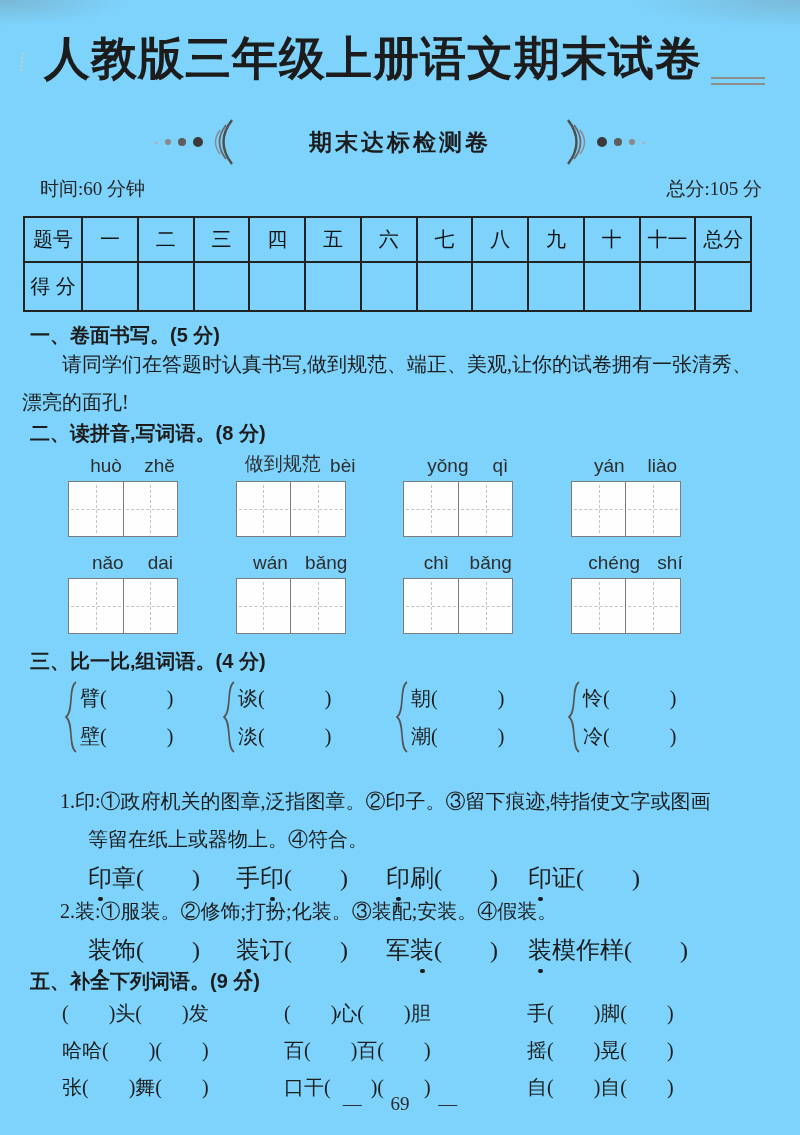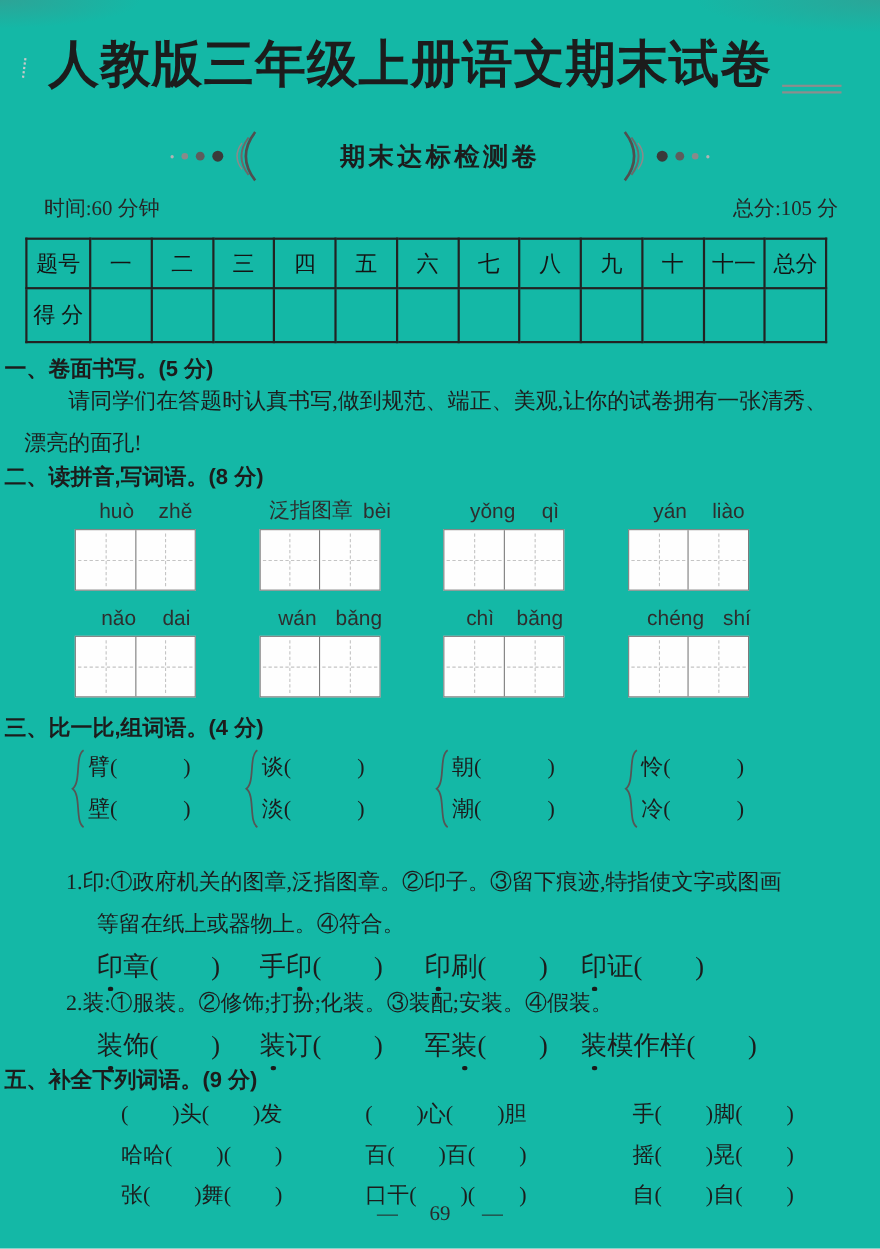--- a/index.html
+++ b/index.html
@@ -1,16 +1,16 @@
 <!DOCTYPE html>
 <html><head>
 <meta charset="utf-8">
 <style>
   html,body{margin:0;padding:0;background:#e8e8e8;}
-  .page{position:relative;width:800px;height:1135px;background:#14b8a6;overflow:hidden;
+  .page{position:relative;width:800px;height:1135px;background:#7dd3fc;overflow:hidden;
         font-family:"Liberation Serif","DejaVu Serif",serif;color:#1c1c1c;}
   .hei{font-family:"Liberation Sans","DejaVu Sans",sans-serif;}
 
   .shade-tl{position:absolute;top:0;left:0;width:130px;height:26px;
     background:radial-gradient(ellipse at top left, rgba(110,110,110,.28), transparent 70%);}
   .shade-tr{position:absolute;top:0;right:0;width:170px;height:30px;
     background:radial-gradient(ellipse at top right, rgba(110,110,110,.25), transparent 70%);}
   .faint-mark{position:absolute;left:21px;top:53px;width:4px;height:18px;
     border-left:2px dotted #c9c9c9;transform:rotate(7deg);}
 
@@ -31,21 +31,21 @@
   .subtitle-text{font-size:23px;font-weight:800;margin:0 68px;letter-spacing:3px;}
 
   .meta-row{position:absolute;top:176px;left:40px;right:38px;display:flex;
     justify-content:space-between;font-size:19px;color:#262626;}
 
   table.score{position:absolute;left:23px;top:216px;width:729px;border-collapse:collapse;
     table-layout:fixed;text-align:center;font-size:20px;color:#141414;}
   table.score td{border:2px solid #222;height:43px;padding:0;font-family:"Liberation Sans","DejaVu Sans",sans-serif;}
   table.score tr.score-row td{height:47px;}
 
-  .s-heading{position:absolute;left:4px;font-size:20px;font-weight:800;white-space:nowrap;}
+  .s-heading{position:absolute;left:30px;font-size:20px;font-weight:800;white-space:nowrap;}
   .body-text{position:absolute;font-size:20px;color:#1d1d1d;white-space:nowrap;}
 
   .py-row{position:absolute;left:68px;width:632px;display:flex;justify-content:space-between;}
   .py-group{width:129px;}
   .py-text{display:flex;justify-content:space-evenly;align-items:flex-end;height:25px;
     margin-bottom:4px;font-family:"Liberation Sans","DejaVu Sans",sans-serif;
     font-size:19px;color:#2e2e2e;}
   .tian{display:flex;width:110px;height:56px;box-sizing:border-box;border:1.5px solid #7c7c7c;background:#fefefe;}
   .tian-cell{flex:1;position:relative;}
   .tian-cell + .tian-cell{border-left:1.5px solid #7c7c7c;}
@@ -59,21 +59,21 @@
   .brace{margin-right:2px;display:flex;align-items:center;}
 
   .s4-words{position:absolute;left:88px;display:grid;
     grid-template-columns:148px 150px 142px auto;font-size:24px;white-space:nowrap;}
   .du{position:relative;display:inline-block;}
   .du::after{content:"";position:absolute;left:50%;bottom:-7px;width:4.5px;height:4.5px;
     margin-left:-2px;border-radius:50%;background:#1a1a1a;}
 
   .s5-grid{position:absolute;left:62px;top:1001px;display:grid;
     grid-template-columns:222px 243px auto;row-gap:13px;font-size:20px;
-    line-height:24px;white-space:nowrap;margin-left:48px;}
+    line-height:24px;white-space:nowrap;}
 
   .footer{position:absolute;top:1093px;left:0;width:100%;text-align:center;font-size:19px;color:#2a2a2a;}
   .footer span{margin:0 12px;}
 </style>
 </head>
 <body>
 
 <div class="page">
   <div class="shade-tl"></div>
   <div class="shade-tr"></div>
@@ -182,21 +182,21 @@
         <span>huò</span>
         <span>zhě</span>
       </div>
       <div class="tian">
         <div class="tian-cell"></div>
         <div class="tian-cell"></div>
       </div>
     </div>
     <div class="py-group">
       <div class="py-text">
-        <span>泛指图章</span>
+        <span>做到规范</span>
         <span>bèi</span>
       </div>
       <div class="tian">
         <div class="tian-cell"></div>
         <div class="tian-cell"></div>
       </div>
     </div>
     <div class="py-group">
       <div class="py-text">
         <span>yǒng</span>

